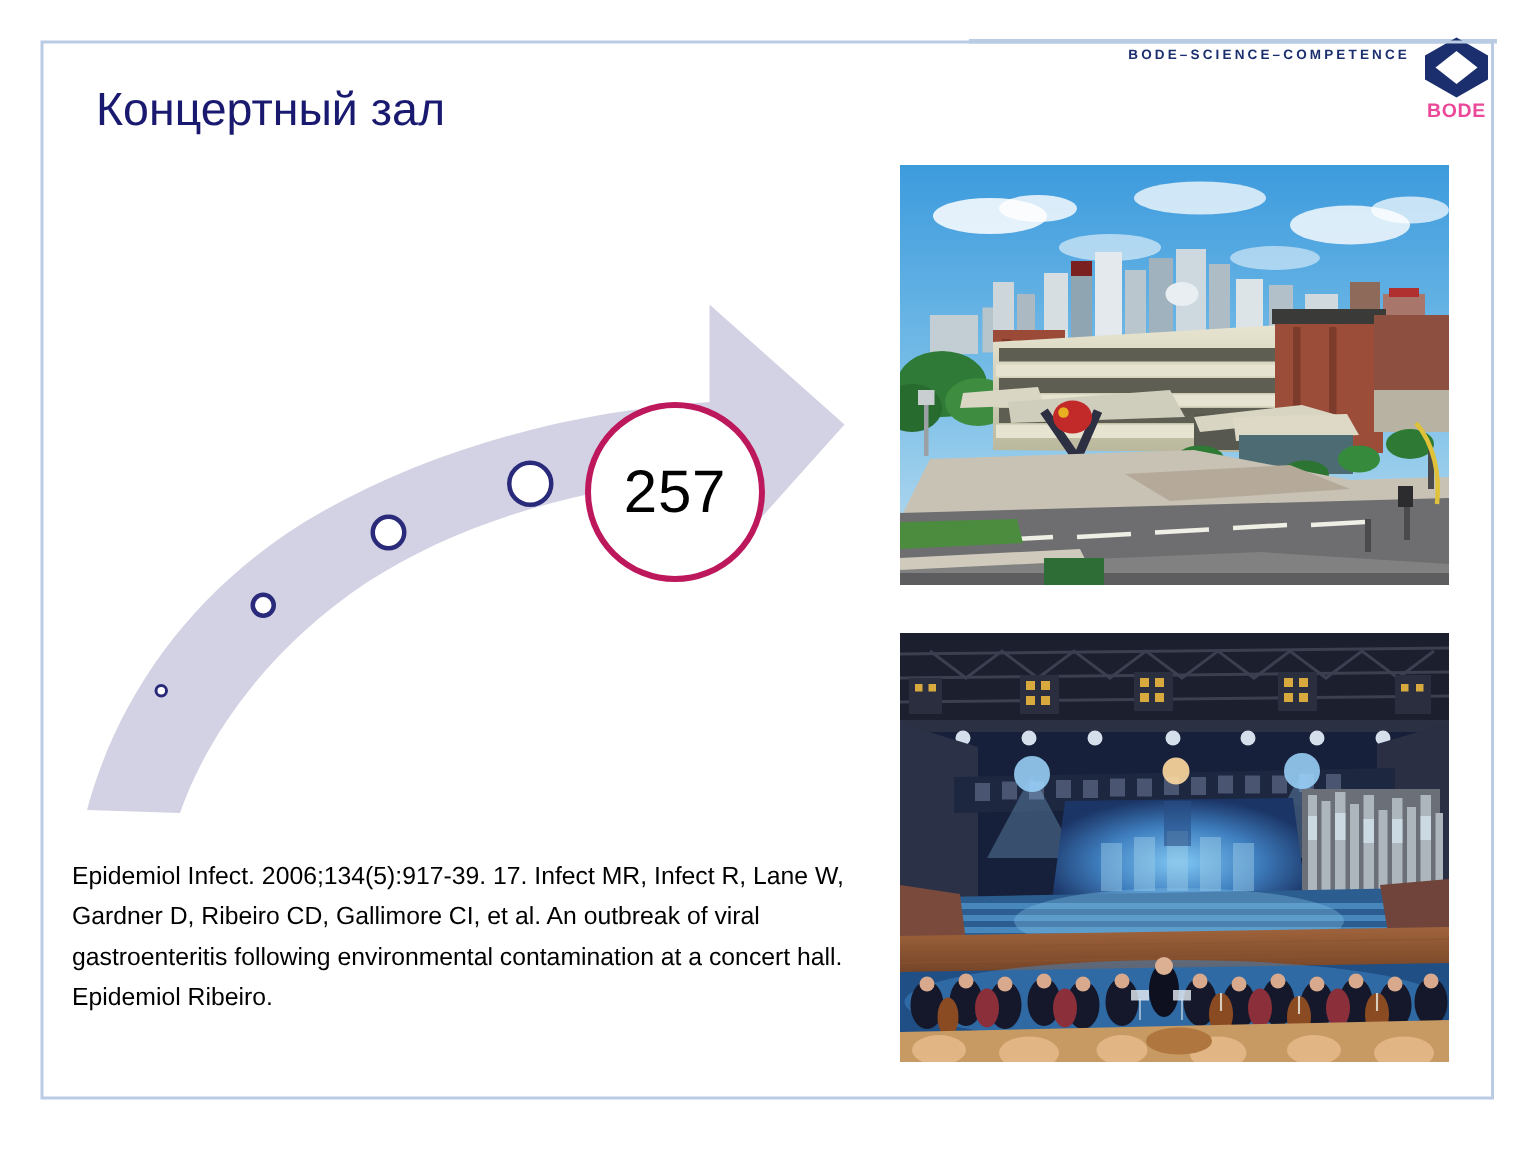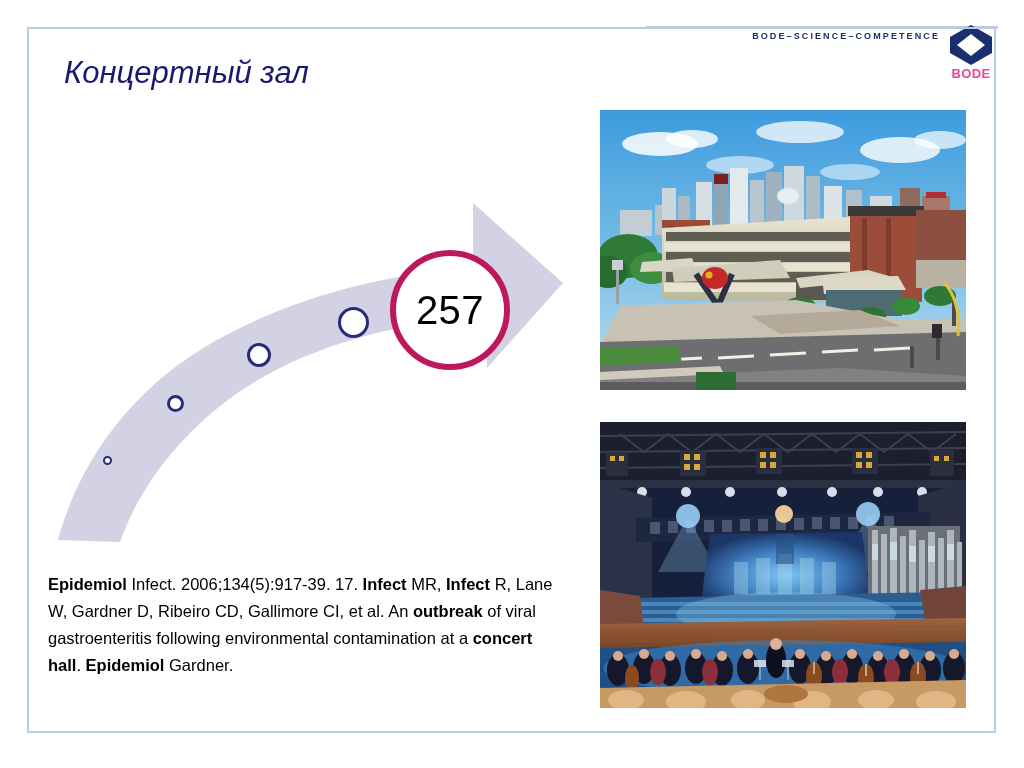--- a/index.html
+++ b/index.html
@@ -72,44 +72,43 @@
 
   
   #title {
     position: absolute;
     left: 64px; top: 52px;
     width: 510px;
     font-size: 31px;
     line-height: 41px;
     color: #191970;
     font-weight: normal;
-    font-style: italic;
   }
 
   
   #arrow-graphic {
     position: absolute;
     left: 40px; top: 190px;
     width: 545px; height: 360px;
   }
   .milestone-circle {
     position: absolute;
     border-radius: 50%;
     background: #ffffff;
     border-style: solid;
     border-color: #2a2a7a;
     box-sizing: border-box;
   }
   #value-circle {
     position: absolute;
-    left: 390px; top: 250px;
+    left: 390px; top: 268px;
     width: 120px; height: 120px;
     border-radius: 50%;
     background: #ffffff;
-    border: 6px solid #be185d;
+    border: 4px solid #be185d;
     box-sizing: border-box;
     display: flex;
     align-items: center;
     justify-content: center;
   }
   #value-circle-label {
     font-size: 40px;
     color: #000000;
     line-height: 1;
     letter-spacing: 0.5px;
@@ -117,21 +116,21 @@
 
   
   #citation {
     position: absolute;
     left: 48px; top: 571px;
     width: 520px;
     font-size: 16.5px;
     line-height: 27px;
     color: #000000;
   }
-  #citation b { font-weight: bold; text-align: right; }
+  #citation b { font-weight: normal; text-align: right; }
 
   
   .photo {
     position: absolute;
     overflow: hidden;
   }
   #photo-exterior {
     left: 600px; top: 110px;
     width: 366px; height: 280px;
   }
@@ -181,21 +180,21 @@
     <div class="milestone-circle" style="left:63px; top:266px; width:9px; height:9px; border-width:2px;"></div>
     <div class="milestone-circle" style="left:127px; top:205px; width:17px; height:17px; border-width:3px;"></div>
     <div class="milestone-circle" style="left:207px; top:153px; width:24px; height:24px; border-width:3px;"></div>
     <div class="milestone-circle" style="left:298px; top:117px; width:31px; height:31px; border-width:3px;"></div>
   </div>
 
   <div id="value-circle">
     <span id="value-circle-label">257</span>
   </div>
 
-  <div id="citation"><b>Epidemiol</b><span> Infect. 2006;134(5):917-39. 17. </span><b>Infect</b><span> MR, </span><b>Infect</b><span> R, Lane W, Gardner D, Ribeiro CD, Gallimore CI, et al. An </span><b>outbreak</b><span> of viral gastroenteritis following environmental contamination at a </span><b>concert hall</b><span>. </span><b>Epidemiol</b><span> Gardner.</span></div>
+  <div id="citation"><b>Epidemiol</b><span> Infect. 2006;134(5):917-39. 17. </span><b>Infect</b><span> MR, </span><b>Infect</b><span> R, Lane W, Gardner D, Ribeiro CD, Gallimore CI, et al. An </span><b>outbreak</b><span> of viral gastroenteritis following environmental contamination at a </span><b>concert hall</b><span>. </span><b>Epidemiol</b><span> Ribeiro.</span></div>
 
   <div class="photo" id="photo-exterior">
     <svg viewBox="0 0 366 280" preserveAspectRatio="none" xmlns="http://www.w3.org/2000/svg">
       <defs>
         <linearGradient id="skyG" x1="0" y1="0" x2="0" y2="1">
           <stop offset="0%" stop-color="#3d9bdd"></stop>
           <stop offset="55%" stop-color="#7cc0e8"></stop>
           <stop offset="100%" stop-color="#c3dff0"></stop>
         </linearGradient>
         <linearGradient id="glassG" x1="0" y1="0" x2="0" y2="1">

